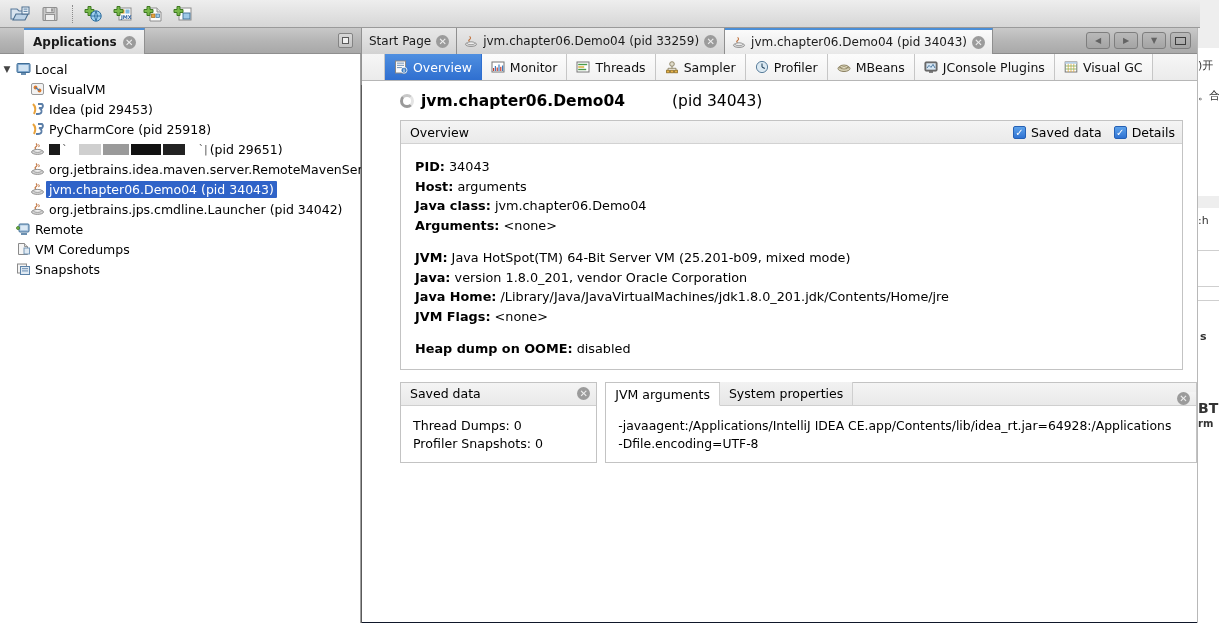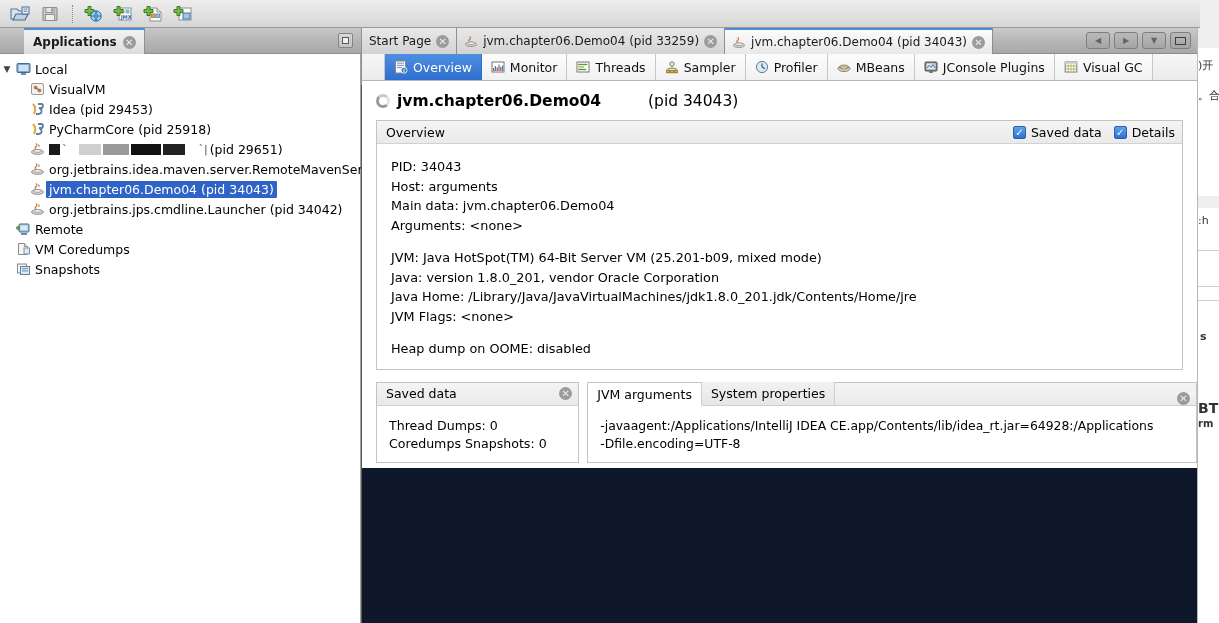--- a/index.html
+++ b/index.html
@@ -149,21 +149,21 @@
     font-size: 12.5px; color: #111; cursor: pointer;
     background: linear-gradient(to bottom,#fcfcfc,#f1f1f1);
   }
   .stab:first-child { border-left: 1px solid #c6c6c6; }
   .stab.active {
     background: linear-gradient(to bottom,#4f8fe0 0%, #2f6fd0 100%);
     color: #ffffff; border-right-color: #2f6fd0;
   }
 
   
-  .content { position: relative; width: 835px; height: 387px; background: #fff; overflow: hidden; }
+  .content { position: relative; width: 835px; height: 541px; background: #fff; overflow: hidden; padding-left: 24px; }
   .app-title {
     display: flex; align-items: center; gap: 7px;
     padding: 11px 0 10px 14px; font-size: 15.5px;
   }
   .app-title b { font-weight: bold; }
   .app-title span.light { font-weight: normal; margin-left: 40px; }
   .spinner-ico {
     width: 14px; height: 14px; border-radius: 50%;
     border: 3px solid #9a9a9a; border-right-color: #e4e4e4; border-top-color: #c8c8c8;
     display: inline-block;
@@ -180,21 +180,21 @@
   .cbx-wrap { display: flex; align-items: center; gap: 5px; margin-left: 12px; font-size: 12.5px; }
   .cbx {
     width: 13px; height: 13px; border-radius: 2px;
     background: linear-gradient(to bottom,#5ea2ea,#2f72d2);
     border: 1px solid #2560b4;
     color: #fff; font-size: 10px; line-height: 12px; text-align: center;
     cursor: pointer;
   }
 
   .ov-body { padding: 13px 0 10px 14px; font-size: 12.8px; line-height: 19.5px; }
-  .ov-body b { font-weight: normal; }
+  .ov-body b { font-weight: bold; }
   .ov-gap { height: 13px; }
 
   
   .bot-row { display: flex; margin: 12px 0 0 14px; gap: 0; }
   .bp { border: 1px solid #c3c3c3; background: #fff; }
   .bp.saved { width: 205px; }
   .bp.args { width: 615px; margin-left: 8px; }
   .bp-head {
     height: 23px; display: flex; align-items: center;
     background: linear-gradient(to bottom,#f4f4f4,#e9e9e9);
@@ -620,21 +620,21 @@
         <div class="ov-body">
           <div>
             <b>PID:</b>
             <span>34043</span>
           </div>
           <div>
             <b>Host:</b>
             <span>arguments</span>
           </div>
           <div>
-            <b>Main data:</b>
+            <b>Java class:</b>
             <span>jvm.chapter06.Demo04</span>
           </div>
           <div>
             <b>Arguments:</b>
             <span>&lt;none&gt;</span>
           </div>
 
           <div class="ov-gap"></div>
 
           <div>
@@ -670,21 +670,21 @@
             <span>Saved data</span>
             <span class="grow"></span>
             <span class="close-x">✕</span>
           </div>
           <div class="bp-body">
             <div>
               <b>Thread Dumps:</b>
               <span>0</span>
             </div>
             <div>
-              <b>Coredumps Snapshots:</b>
+              <b>Profiler Snapshots:</b>
               <span>0</span>
             </div>
           </div>
         </div>
 
         <div class="bp args">
           <div class="bp-head" style="padding:0;">
             <div class="bp-tabs">
               <div class="bp-tab active">
                 <span>JVM arguments</span>

